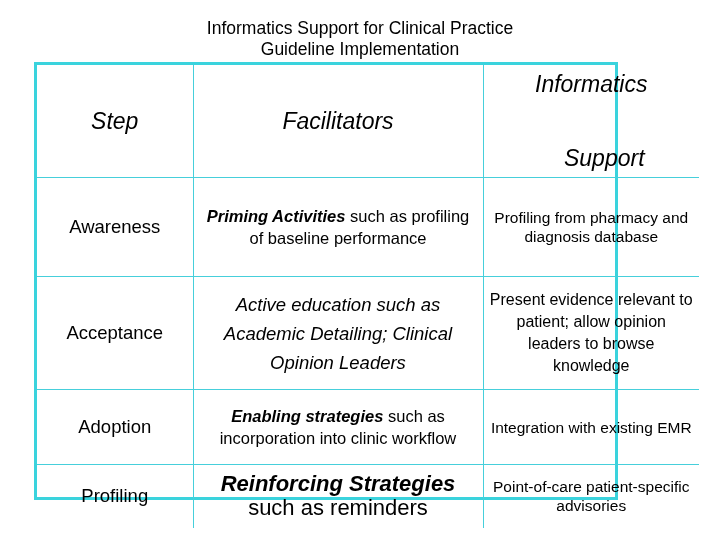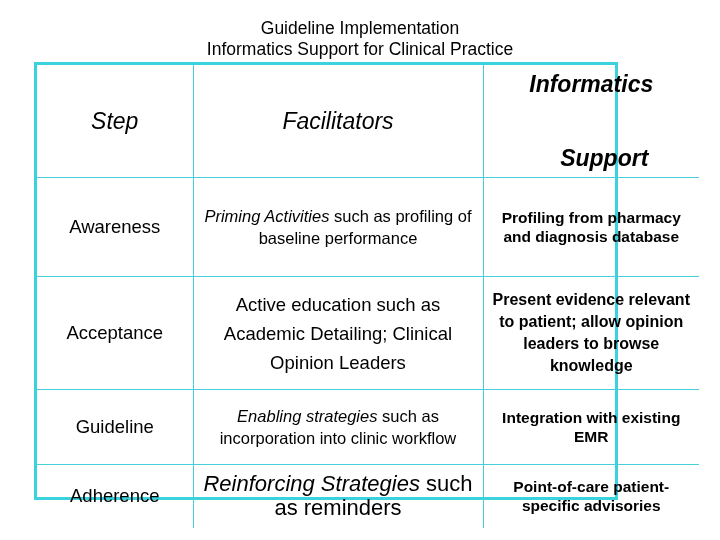--- a/index.html
+++ b/index.html
@@ -55,21 +55,21 @@
   }
   table.grid td {
     border: 1px solid #46cfdb;
     padding: 2px 6px;
     text-align: center;
     vertical-align: middle;
     color: #000;
     box-sizing: border-box;
   }
   table.grid tr td:first-child { border-left: none; }
-  table.grid tr td:last-child  { border-right: none; font-weight: bold; }
+  table.grid tr td:last-child  { border-right: none; }
   table.grid tr:first-child td { border-top: none; }
   table.grid tr:last-child td  { border-bottom: none; }
 
   col.c-step  { width: 156px; }
   col.c-fac   { width: 290px; }
   col.c-inf   { width: 216px; }
 
   
   tr.head-row { height: 88px; }
   .hdr {
@@ -95,46 +95,47 @@
     font-size: 18.5px;
     line-height: 22px;
   }
   .fac-cell {
     font-size: 16.5px;
     line-height: 22px;
   }
   .fac-cell.big {
     font-size: 18.5px;
     line-height: 29px;
+    font-style: italic;
   }
   .fac-cell.wide {
     font-size: 22px;
     line-height: 24px;
   }
   .inf-cell {
     font-size: 15.5px;
     line-height: 19px;
   }
   .inf-cell.tall {
     font-size: 16px;
     line-height: 22px;
   }
   em.it {
     font-style: italic;
-    font-weight: normal;
+    font-weight: bold;
   }
 </style>
 </head>
 <body>
 
 <div class="slide">
 
   <div class="title-block">
+    <span class="title-line">Informatics Support for Clinical Practice</span>
     <span class="title-line">Guideline Implementation</span>
-    <span class="title-line">Informatics Support for Clinical Practice</span>
   </div>
 
   <div class="table-wrap">
     <table class="grid">
       <colgroup>
         <col class="c-step">
         <col class="c-fac">
         <col class="c-inf">
       </colgroup>
       <tbody>
@@ -153,27 +154,27 @@
           <td class="inf-cell">Profiling from pharmacy and diagnosis database</td>
         </tr>
 
         <tr class="r-acceptance">
           <td class="step-cell">Acceptance</td>
           <td class="fac-cell big"><span>Active education such as Academic Detailing; Clinical Opinion Leaders</span></td>
           <td class="inf-cell tall">Present evidence relevant to patient; allow opinion leaders to browse knowledge</td>
         </tr>
 
         <tr class="r-adoption">
-          <td class="step-cell">Guideline</td>
+          <td class="step-cell">Adoption</td>
           <td class="fac-cell"><em class="it">Enabling strategies</em><span> such as incorporation into clinic workflow</span></td>
           <td class="inf-cell">Integration with existing EMR</td>
         </tr>
 
         <tr class="r-adherence">
-          <td class="step-cell">Adherence</td>
+          <td class="step-cell">Profiling</td>
           <td class="fac-cell wide"><em class="it">Reinforcing Strategies</em><span> such as reminders</span></td>
           <td class="inf-cell">Point-of-care patient-specific advisories</td>
         </tr>
       </tbody>
     </table>
   </div>
 
 </div>
 
 </body></html>

